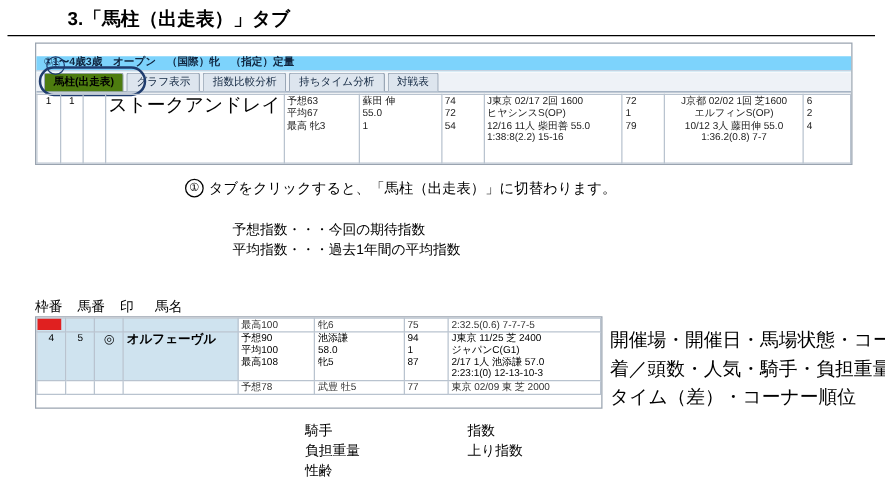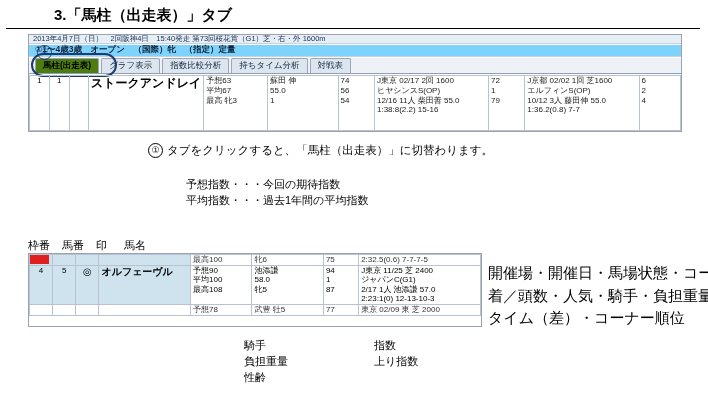--- a/index.html
+++ b/index.html
@@ -62,27 +62,27 @@
     position:absolute;left:0;top:40px;width:652px;height:56px;
     border-collapse:collapse;font-size:8px;
   }
   .grid1 td{
     border:1px solid #b9c3cf;padding:0 2px;vertical-align:top;
     line-height:1.22;white-space:pre;
   }
   .c-waku{width:16px;text-align:center;}
   .c-uma{width:16px;text-align:center;}
   .c-shirushi{width:16px;text-align:center;}
-  .c-name{width:96px;font-weight:bold;font-size:12px;padding-top:6px;}
+  .c-name{width:96px;font-weight:normal;font-size:15px;padding-top:6px;}
   .c-shisu{width:62px;}
   .c-odds{width:70px;}
   .c-j1{width:34px;}
   .c-race{width:112px;}
   .c-j2{width:34px;}
-  .c-race2{width:112px;}
+  .c-race2{width:112px;text-align:center;}
   .c-tail{width:40px;}
   .sub{color:#222;}
 
   
   .cap1{
     position:absolute;left:148px;top:143px;font-size:11.5px;white-space:nowrap;
   }
   .cap1 .num{
     display:inline-block;width:13px;height:13px;border:1px solid #000;border-radius:50%;
     font-size:9px;line-height:12px;text-align:center;margin-right:4px;vertical-align:1px;
@@ -138,21 +138,20 @@
 </style>
 </head>
 <body>
 
 <div class="page">
 
   <div class="heading">3.「馬柱（出走表）」タブ</div>
   <div class="heading-rule"></div>
 
   <div class="shot1">
-    <div class="titlebar">2013年4月7日（日）　2回阪神4日　15:40発走 第73回桜花賞（G1）芝・右・外 1600m</div>
     <div class="racehead">①1〜4歳3歳　オープン　（国際）牝　（指定）定量</div>
 
     <div class="tabrow">
       <div class="tab active">馬柱(出走表)</div>
       <div class="tab">グラフ表示</div>
       <div class="tab">指数比較分析</div>
       <div class="tab">持ちタイム分析</div>
       <div class="tab">対戦表</div>
     </div>
     <div class="tab-highlight"></div>
@@ -165,21 +164,21 @@
         <td class="c-uma">1</td>
         <td class="c-shirushi"></td>
         <td class="c-name">ストークアンドレイ</td>
         <td class="c-shisu sub">予想63
 平均67
 最高 牝3</td>
         <td class="c-odds sub">蘇田 伸
 55.0
 1</td>
         <td class="c-j1 sub">74
-56
+72
 54</td>
         <td class="c-race sub">J東京 02/17 2回 1600
 ヒヤシンスS(OP)
 12/16 11人 柴田善 55.0
 1:38:8(2.2) 15-16</td>
         <td class="c-j2 sub">72
 1
 79</td>
         <td class="c-race2 sub">J京都 02/02 1回 芝1600
 エルフィンS(OP)

